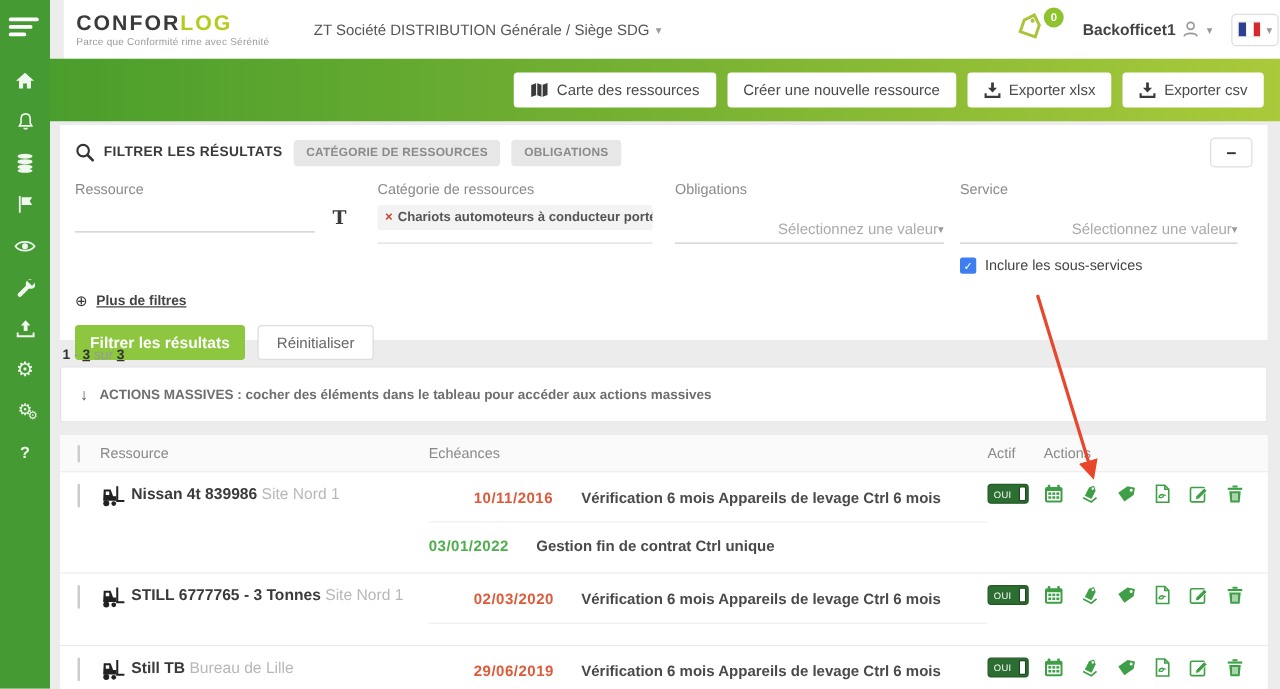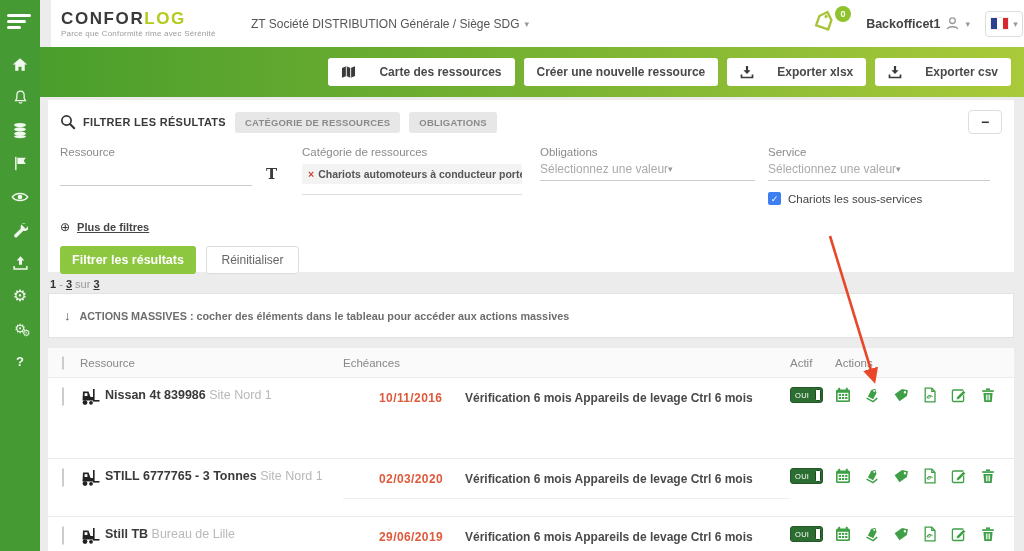--- a/index.html
+++ b/index.html
@@ -41,21 +41,21 @@
   .flag { width:19px; height:13px; display:flex; border:.5px solid #eee; }
   .flag i { flex:1; } .flag .b{background:#2e3f8f;} .flag .w{background:#fff;} .flag .r{background:#d7282f;}
 
   
   .banner { position:absolute; left:40px; top:47px; width:984px; height:50px;
             background:linear-gradient(90deg,#4a9e2c 0%,#7cb433 55%,#a9ca3a 100%);
             display:flex; align-items:center; padding:0 13px 0 20px; }
   .banner-title { color:#fff; font-size:19px; letter-spacing:.3px; }
   .banner-buttons { margin-left:auto; display:flex; gap:9px; }
   .wbtn { background:#fff; border:none; border-radius:3px; height:28px; display:flex; align-items:center;
-          gap:23px; padding:0 13px; font-family:inherit; font-size:12px; font-weight:bold; color:#4a4a4a; cursor:pointer; }
+          gap:6px; padding:0 13px; font-family:inherit; font-size:12px; font-weight:normal; color:#4a4a4a; cursor:pointer; }
 
   
   .content { position:absolute; left:40px; top:97px; width:852px; height:454px; }
 
   .filter-card { position:absolute; left:8px; top:3px; width:966px; height:172px; background:#fff; padding:10px 12px; }
   .filter-head { display:flex; align-items:center; }
   .filter-title { font-size:11px; font-weight:bold; color:#3a3a3a; letter-spacing:.3px; margin-left:7px; }
   .chip { background:#e7e7e7; border-radius:3px; padding:5px 10px; font-size:9.5px; color:#8a8a8a;
           font-weight:bold; margin-left:9px; cursor:pointer; letter-spacing:.2px; }
   .collapse-btn { margin-left:auto; width:34px; height:24px; border:1px solid #ddd; border-radius:4px;
@@ -63,22 +63,22 @@
   .filter-fields { display:flex; margin-top:12px; align-items:flex-start; }
   .f-label { font-size:11.5px; color:#8a8a8a; }
   .f-col1 { width:242px; } .f-col2 { width:238px; } .f-col3 { width:228px; } .f-col4 { flex:1; }
   .input-row { display:flex; align-items:flex-end; margin-top:4px; }
   .uinput { width:192px; border:none; border-bottom:1px solid #ccc; height:24px; font-family:inherit; font-size:12px; color:#444; outline:none; background:transparent; }
   .t-icon { font-family:"DejaVu Serif",serif; font-weight:bold; font-size:15px; color:#3a3a3a; margin-left:14px; padding-bottom:3px; }
   .cat-tag { margin-top:6px; width:220px; background:#f3f3f3; border-radius:2px; padding:4px 6px;
              font-size:10.5px; font-weight:bold; color:#555; white-space:nowrap; overflow:hidden; cursor:pointer; }
   .cat-tag .x { color:#cc4433; margin-right:4px; }
   .cat-underline { width:220px; border-bottom:1px solid #ddd; margin-top:10px; }
-  .select { margin-top:0; border-bottom:1px solid #ccc; height:23px; display:flex; align-items:center;
-            justify-content:flex-start; cursor:pointer; }
+  .select { margin-top:14px; border-bottom:1px solid #ccc; height:23px; display:flex; align-items:center;
+            justify-content:flex-end; cursor:pointer; }
   .f-col3 .select { width:215px; } .f-col4 .select { width:222px; }
   .placeholder { font-size:12px; color:#aaa; }
   .checkline { margin-top:11px; display:flex; align-items:center; }
   .bluecheck { width:13px; height:13px; background:#3d7ff0; border-radius:2px; color:#fff; font-size:9px;
                display:flex; align-items:center; justify-content:center; cursor:pointer; }
   .checklabel { font-size:11.5px; color:#444; margin-left:7px; }
   .more-filters { margin-top:15px; display:flex; align-items:center; cursor:pointer; width:fit-content; }
   .plus-circle { font-size:12px; color:#333; font-family:"DejaVu Sans",sans-serif; }
   .more-label { margin-left:7px; font-size:11px; font-weight:bold; color:#444; text-decoration:underline; }
   .fbtn-row { margin-top:12px; display:flex; gap:10px; }
@@ -296,21 +296,21 @@
       <div class="f-col4">
         <div class="f-label">Service</div>
         <div class="select">
           <span class="placeholder">Sélectionnez une valeur</span>
           <span class="caret">▾</span>
         </div>
         <div class="checkline">
           <span class="bluecheck">
               <span>✓</span>
             </span>
-          <span class="checklabel">Chariots les sous-services</span>
+          <span class="checklabel">Inclure les sous-services</span>
         </div>
       </div>
     </div>
 
     <div class="more-filters">
       <span class="plus-circle">⊕</span>
       <span class="more-label">Plus de filtres</span>
     </div>
 
     <div class="fbtn-row">
@@ -351,20 +351,24 @@
             <rect x="4.6" y="5.2" width="2.8" height="2.8" fill="#fff"></rect>
             <circle cx="5" cy="14.6" r="2.4" fill="#222"></circle>
             <circle cx="11" cy="14.8" r="1.9" fill="#222"></circle>
           </svg>
         <span class="res-name"><span>Nissan 4t 839986</span> <span class="res-site">Site Nord 1</span></span>
       </div>
       <div class="c-dead">
         <div class="dl">
           <span class="dl-date ovr">10/11/2016</span>
           <span class="dl-label">Vérification 6 mois Appareils de levage Ctrl 6 mois</span>
+        </div>
+        <div class="dl">
+          <span class="dl-date okk">03/01/2022</span>
+          <span class="dl-label">Gestion fin de contrat Ctrl unique</span>
         </div>
       </div>
       <div class="c-actif">
         <span class="toggle">
             <span class="toggle-label">OUI</span>
             <span class="knob"></span>
           </span>
       </div>
       <div class="c-act">
         <svg class="aicon" viewBox="0 0 16 16">

